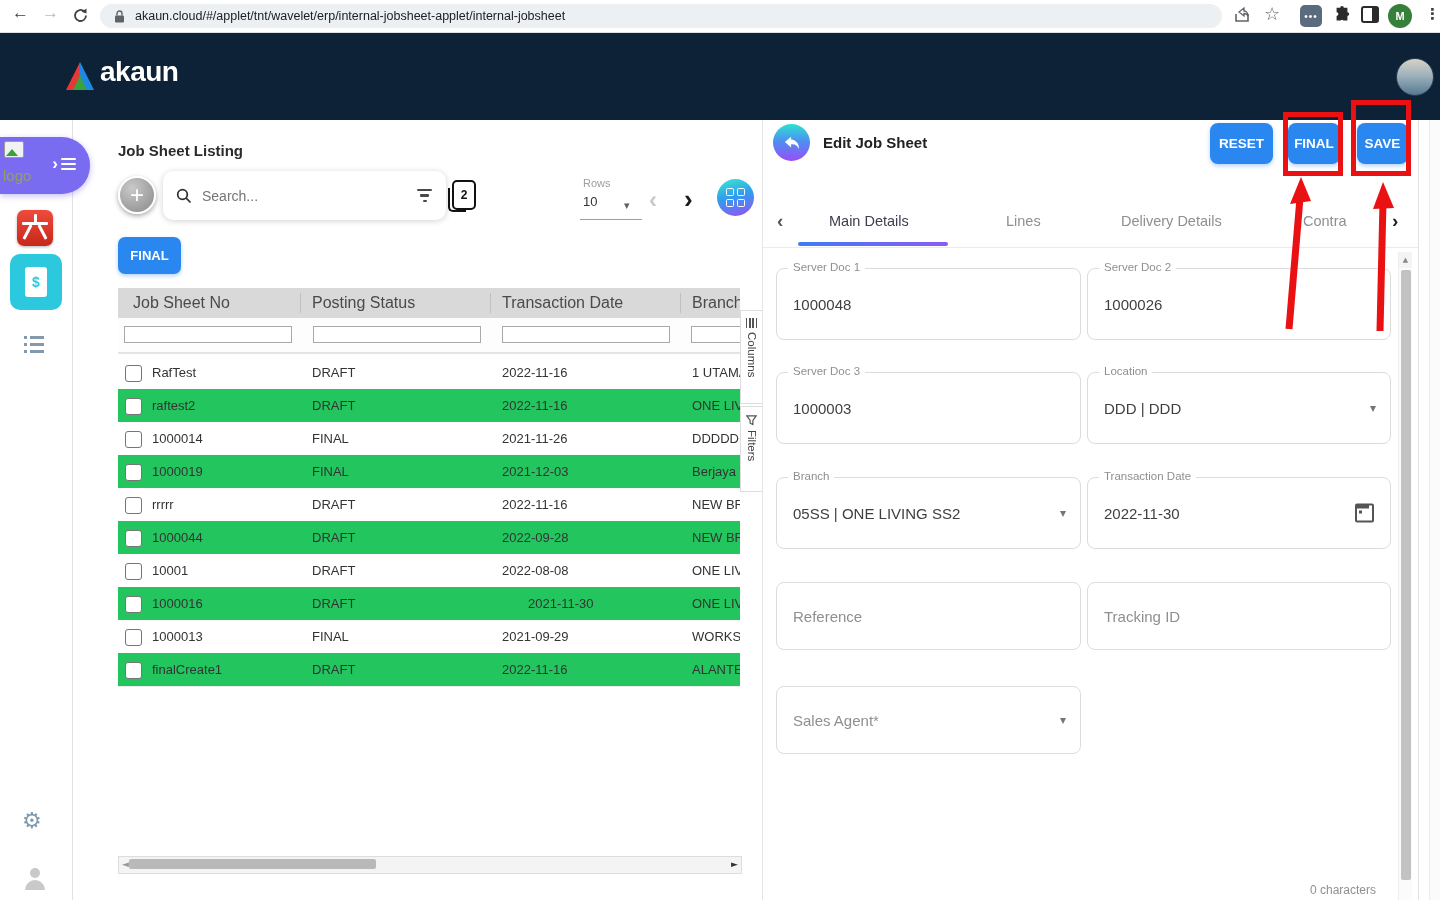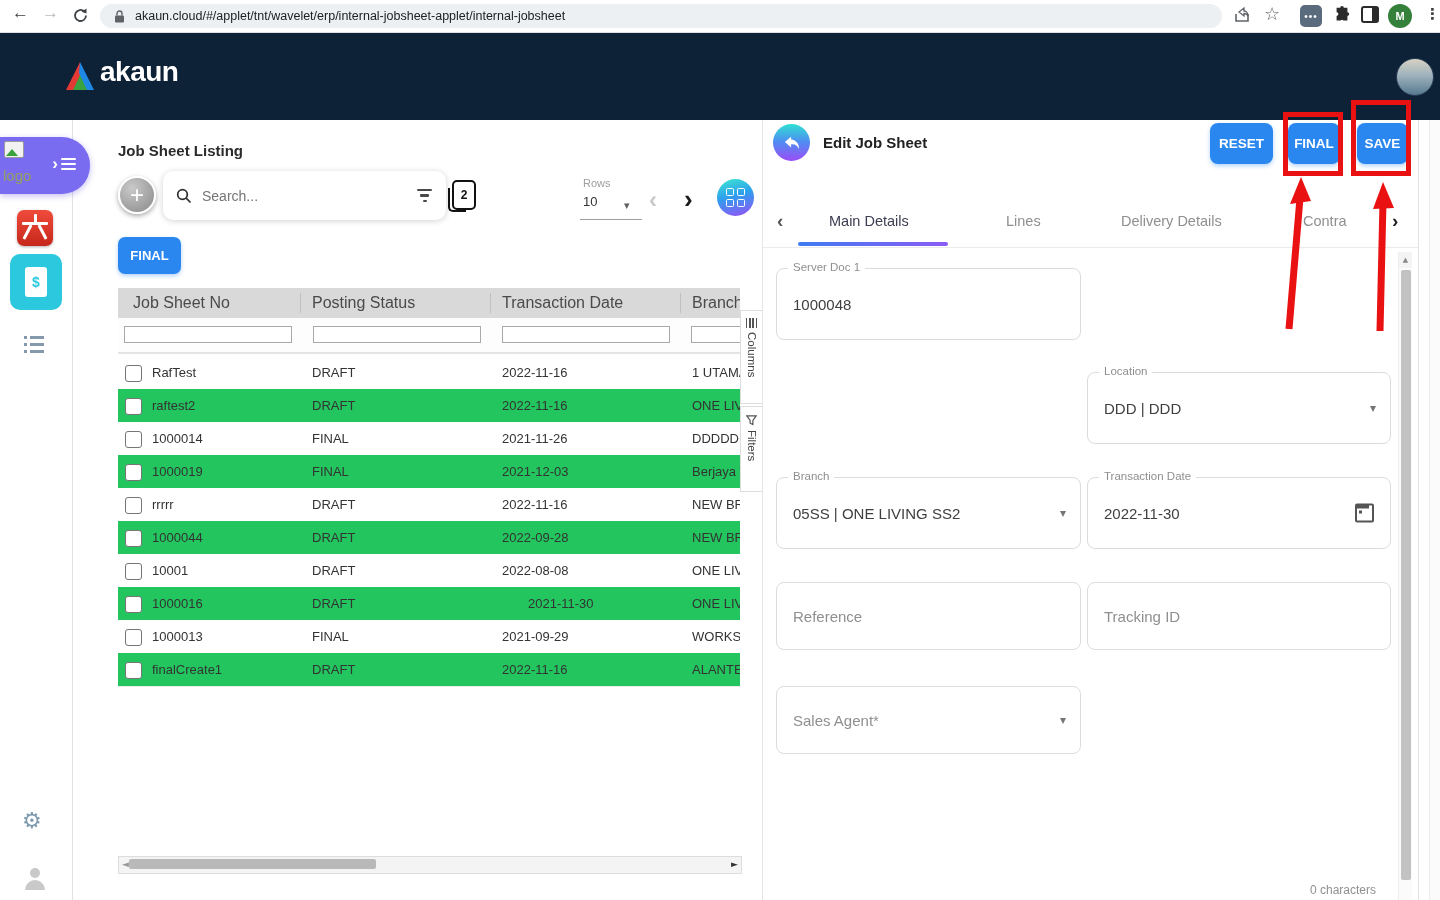--- a/index.html
+++ b/index.html
@@ -370,21 +370,29 @@
     <span class="tab" style="left:358px;">Delivery Details</span>
     <span class="tab" style="left:540px;">Contra</span>
     <span class="tab-chev" style="left:629px;color:#222;">›</span>
     <div class="tab-underline"></div>
   </div>
 
   <div class="field" style="left:13px;top:148px;width:303px;height:70px;">
     <span class="f-label">Server Doc 1</span>
     <span class="f-value">1000048</span>
   </div>
-
+  <div class="field" style="left:324px;top:148px;width:302px;height:70px;">
+    <span class="f-label">Server Doc 2</span>
+    <span class="f-value">1000026</span>
+  </div>
+
+  <div class="field" style="left:13px;top:252px;width:303px;height:70px;">
+    <span class="f-label">Server Doc 3</span>
+    <span class="f-value">1000003</span>
+  </div>
   <div class="field" style="left:324px;top:252px;width:302px;height:70px;">
     <span class="f-label">Location</span>
     <span class="f-value">DDD | DDD</span>
     <span class="f-caret">▾</span>
   </div>
 
   <div class="field" style="left:13px;top:357px;width:303px;height:70px;">
     <span class="f-label">Branch</span>
     <span class="f-value">05SS | ONE LIVING SS2</span>
     <span class="f-caret">▾</span>

